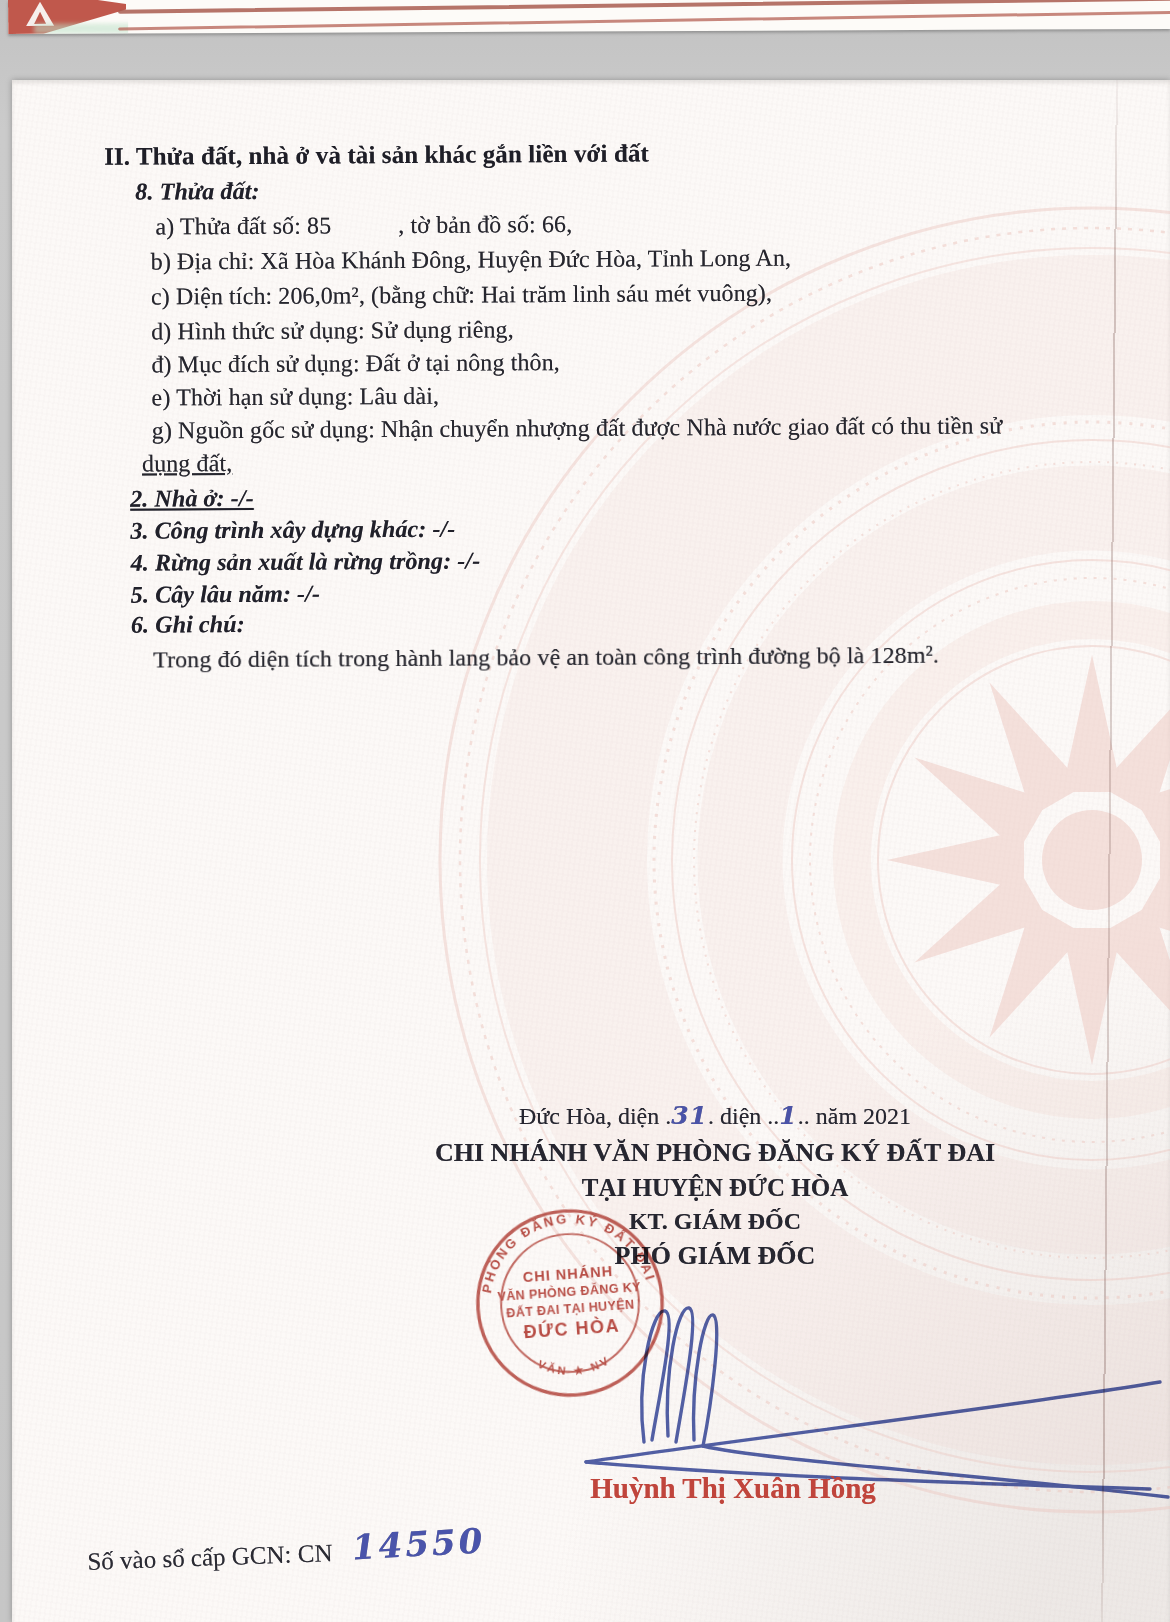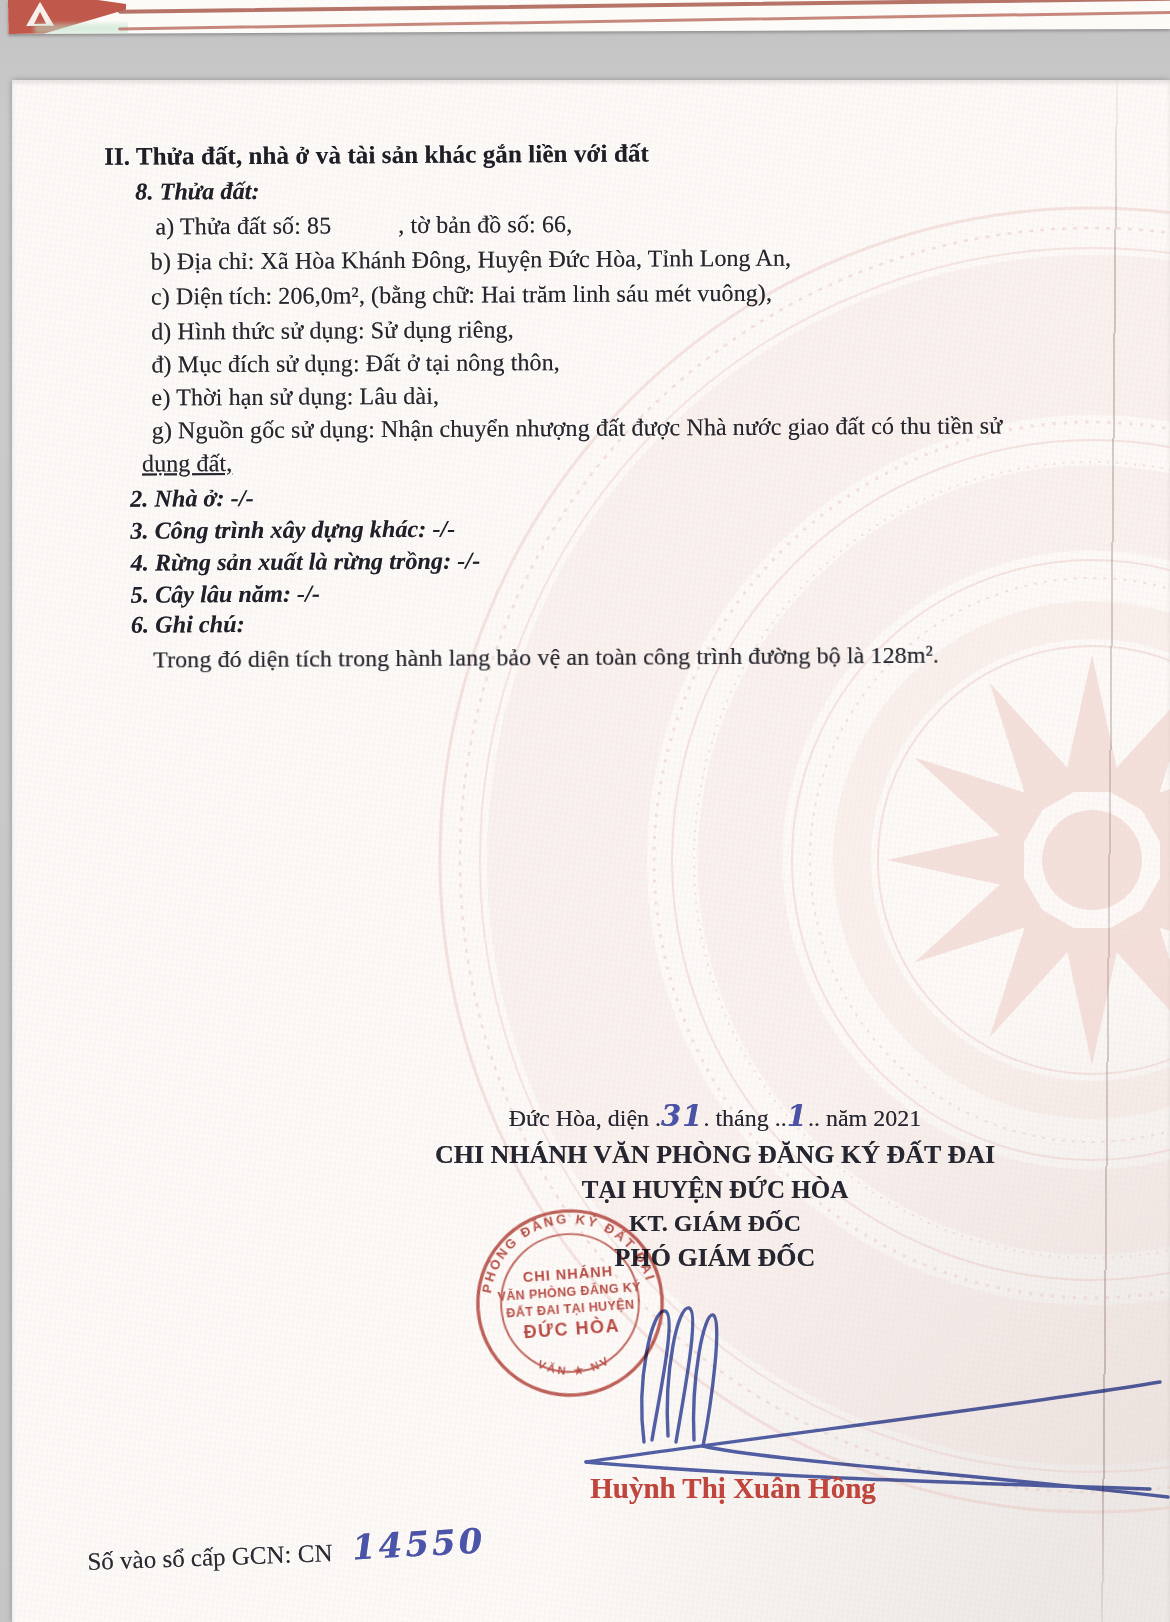--- a/index.html
+++ b/index.html
@@ -61,21 +61,21 @@
   .b{font-weight:bold;color:#1e1e27;}
   .bi{font-weight:bold;font-style:italic;color:#20202a;}
   .signing{position:absolute;left:124px;top:1018px;width:100%;text-align:center;}
   .sign-line{position:relative;white-space:nowrap;font-size:24px;color:#262630;text-shadow:0 0 .5px rgba(38,38,48,.5);}
   .office-1{font-size:26px;line-height:37px;}
   .office-2{font-size:25px;line-height:34px;}
   .office-3{font-size:24px;line-height:33px;}
   .office-4{font-size:26px;line-height:35px;}
   .date-line{line-height:36px;}
   .hand{font-family:"DejaVu Serif",serif;font-style:italic;color:#4a53a8;font-weight:bold;letter-spacing:1px;}
-  .hand-day{font-size:29px;}
+  .hand-day{font-size:25px;}
   .signer{
     position:absolute;left:142px;top:1392px;width:100%;text-align:center;
     font-size:29px;font-weight:bold;color:#c0453c;white-space:nowrap;
     text-shadow:0 0 .6px rgba(192,69,60,.6);
   }
   
   .stamp{position:absolute;left:461px;top:1126px;width:194px;height:194px;mix-blend-mode:multiply;opacity:.93;transform:rotate(-4deg);}
   .stamp svg{position:absolute;left:0;top:0;}
   .stamp-inner{
     position:absolute;left:50%;top:50%;transform:translate(-50%,-50%);
@@ -153,31 +153,31 @@
     <div class="line b" style="left:92px;top:63px;font-size:25px;">II. Thửa đất, nhà ở và tài sản khác gắn liền với đất</div>
     <div class="line bi" style="left:123px;top:99px;">8. Thửa đất:</div>
     <div class="line" style="left:143px;top:134px;">a) Thửa đất số: 85&nbsp;&nbsp;&nbsp;&nbsp;&nbsp;&nbsp;&nbsp;&nbsp;&nbsp;&nbsp;&nbsp;, tờ bản đồ số: 66,</div>
     <div class="line" style="left:138px;top:169px;">b) Địa chỉ: Xã Hòa Khánh Đông, Huyện Đức Hòa, Tỉnh Long An,</div>
     <div class="line" style="left:138px;top:204px;">c) Diện tích: 206,0m², (bằng chữ: Hai trăm linh sáu mét vuông),</div>
     <div class="line" style="left:138px;top:239px;">d) Hình thức sử dụng: Sử dụng riêng,</div>
     <div class="line" style="left:138px;top:272px;">đ) Mục đích sử dụng: Đất ở tại nông thôn,</div>
     <div class="line" style="left:138px;top:305px;">e) Thời hạn sử dụng: Lâu dài,</div>
     <div class="line" style="left:138px;top:338px;">g) Nguồn gốc sử dụng: Nhận chuyển nhượng đất được Nhà nước giao đất có thu tiền sử</div>
     <div class="line" style="left:128px;top:371px;text-decoration:underline;">dụng đất,</div>
-    <div class="line bi" style="left:116px;top:406px;">2. Nhà ở: -/-</div>
+    <div class="line bi" style="left:116px;top:406px;text-decoration:underline;">2. Nhà ở: -/-</div>
     <div class="line bi" style="left:116px;top:438px;">3. Công trình xây dựng khác: -/-</div>
     <div class="line bi" style="left:116px;top:470px;">4. Rừng sản xuất là rừng trồng: -/-</div>
     <div class="line bi" style="left:116px;top:502px;">5. Cây lâu năm: -/-</div>
     <div class="line bi" style="left:116px;top:532px;">6. Ghi chú:</div>
     <div class="line" style="left:138px;top:567px;">Trong đó diện tích trong hành lang bảo vệ an toàn công trình đường bộ là 128m².</div>
   </div>
 
   <div class="signing">
     <div class="sign-line date-line">
-      <span>Đức Hòa, diện .</span><span class="hand hand-day">31</span><span>. tháng ..</span><span class="hand hand-day">1</span><span>.. năm 2021</span>
+      <span>Đức Hòa, diện .</span><span class="hand hand-day">31</span><span>. diện ..</span><span class="hand hand-day">1</span><span>.. năm 2021</span>
     </div>
     <div class="sign-line b office-1">CHI NHÁNH VĂN PHÒNG ĐĂNG KÝ ĐẤT ĐAI</div>
     <div class="sign-line b office-2">TẠI HUYỆN ĐỨC HÒA</div>
     <div class="sign-line b office-3">KT. GIÁM ĐỐC</div>
     <div class="sign-line b office-4">PHÓ GIÁM ĐỐC</div>
   </div>
 
   <div class="stamp">
     <svg width="194" height="194" viewBox="0 0 200 200">
       <circle cx="100" cy="100" r="95" fill="none" stroke="#b5443b" stroke-width="3.5" opacity=".9"></circle>

